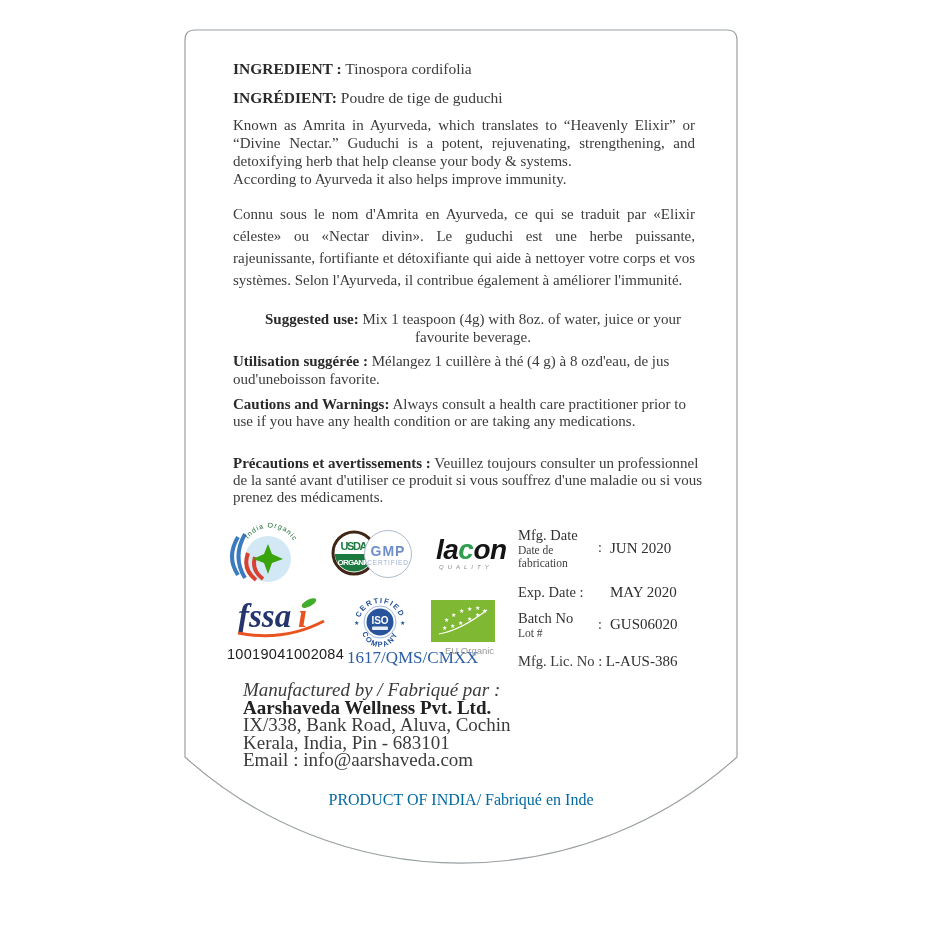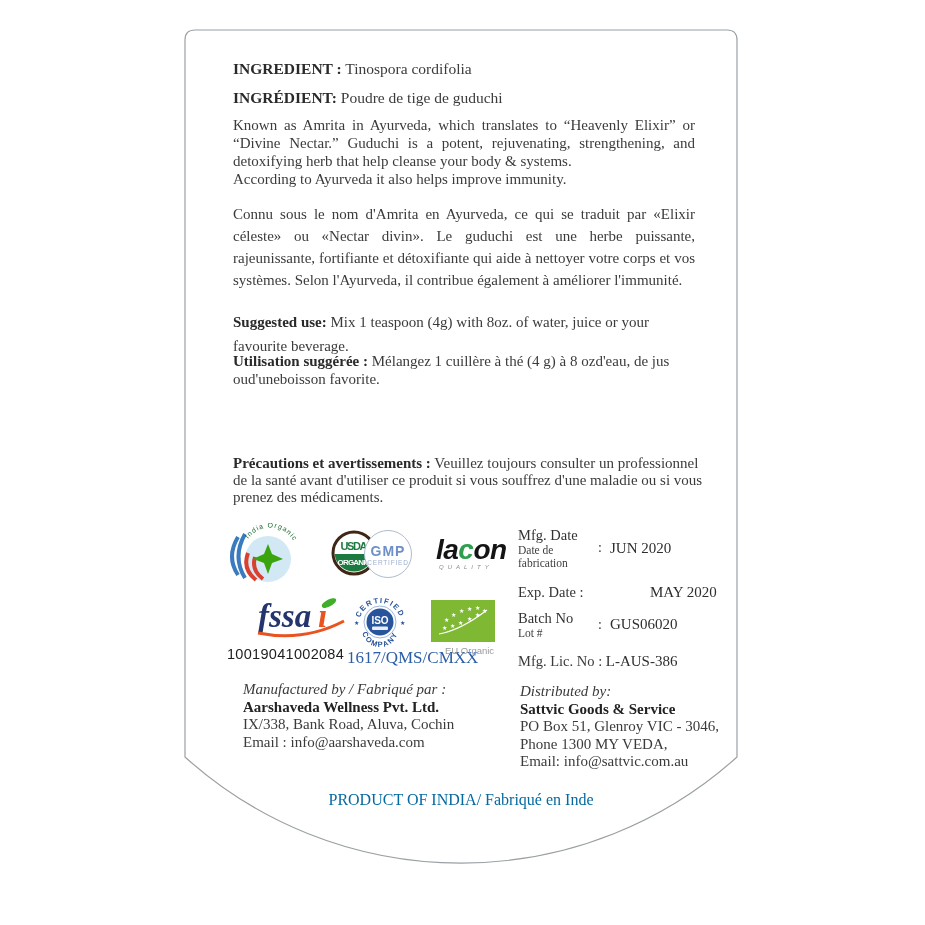--- a/index.html
+++ b/index.html
@@ -7,21 +7,21 @@
          font-family:"Liberation Serif", serif;color:#3b3b3b;}
   .abs{position:absolute;}
   .outline-svg{position:absolute;left:0;top:0;}
   b{color:#2a2a2a;}
   
   #ing-en{left:233px;top:60px;font-size:15.5px;}
   #ing-fr{left:233px;top:89px;font-size:15.5px;}
   #desc-en{left:233px;top:116px;width:462px;font-size:15px;line-height:18px;
            text-align:justify;white-space:pre-line;}
   #desc-fr{left:233px;top:203px;width:462px;font-size:15px;line-height:22px;text-align:justify;}
-  #use-en{left:233px;top:310px;width:466px;font-size:15px;line-height:24px;}
+  #use-en{left:240px;top:310px;width:466px;font-size:15px;line-height:18px;text-align:center;}
   #use-fr{left:233px;top:352px;width:466px;font-size:15px;line-height:18px;}
   #caut-en{left:233px;top:396px;width:474px;font-size:15px;line-height:16.5px;}
   #caut-fr{left:233px;top:455px;width:474px;font-size:15px;line-height:17px;}
   
   #logo-india{left:222px;top:523px;}
   #logo-usda{left:303px;top:530px;margin-left:28px;}
   #logo-gmp{left:364px;top:530px;width:46px;height:46px;border:1.5px solid #aebccf;border-radius:50%;
             display:flex;flex-direction:column;align-items:center;justify-content:center;
             font-family:"Liberation Sans",sans-serif;background:#fff;}
   #logo-gmp .gmp{font-size:14px;font-weight:bold;color:#6e8fc9;letter-spacing:1px;}
@@ -31,37 +31,37 @@
   #logo-lacon .word .green{color:#2f9e4f;}
   #logo-lacon .sub{font-size:6px;color:#8a8a8a;letter-spacing:4px;margin-top:1px;padding-left:3px;}
   
   .field{position:absolute;display:flex;align-items:center;}
   .f-labels{width:72px;}
   .f-big{font-size:14.5px;color:#333;}
   .f-small{font-size:11.5px;line-height:12.5px;color:#3d3d3d;}
   .f-colon{width:20px;text-align:center;font-size:14px;}
   .f-value{font-size:15px;color:#2e2e2e;}
   #f-mfg{left:518px;top:527px;}
-  #f-exp{left:518px;top:584px;gap:40px;}
+  #f-exp{left:518px;top:584px;}
   #f-exp .f-labels{width:92px;}
   #f-batch{left:518px;top:610px;}
   #f-lic{left:518px;top:653px;font-size:14.5px;}
   #f-lic .f-value{display:inline;}
   
-  #logo-fssai{left:236px;top:596px;margin-left:20px;}
+  #logo-fssai{left:236px;top:596px;}
   #fssai-number{left:227px;top:646px;font-family:"Liberation Sans",sans-serif;
                 font-size:14.5px;color:#1d1d1d;letter-spacing:0.3px;}
   #logo-iso{left:351px;top:593px;}
   #iso-code{left:347px;top:648px;font-family:Liberation Serif, serif;
             font-size:17px;color:#2b5ea7;}
   #logo-eu{left:431px;top:600px;}
   #eu-caption{left:445px;top:645px;font-family:"Liberation Sans",sans-serif;
               font-size:9.5px;color:#9a9a9a;}
   
-  #mfr-block{left:243px;top:681px;font-size:15px;line-height:17.5px;}
+  #mfr-block{left:243px;top:681px;font-size:19px;line-height:17.5px;}
   #mfr-block .title{font-style:italic;}
   #mfr-block .name{font-weight:bold;color:#222;}
   #dist-block{left:520px;top:683px;font-size:15px;line-height:17.5px;}
   #dist-block .title{font-style:italic;}
   #dist-block .name{font-weight:bold;color:#222;}
   #footer-line{left:185px;top:791px;width:552px;text-align:center;font-size:16px;color:#0369a1;}
 </style>
 </head>
 <body>
 
@@ -84,20 +84,23 @@
 According to Ayurveda it also helps improve immunity.</div>
   <div class="abs" id="desc-fr">Connu sous le nom d'Amrita en Ayurveda, ce qui se traduit par «Elixir céleste» ou «Nectar divin». Le guduchi est une herbe puissante, rajeunissante, fortifiante et détoxifiante qui aide à nettoyer votre corps et vos systèmes. Selon l'Ayurveda, il contribue également à améliorer l'immunité.</div>
 
   <div class="abs" id="use-en">
     <b>Suggested use:</b><span>  Mix 1 teaspoon (4g) with 8oz. of water, juice or your favourite beverage.</span>
   </div>
   <div class="abs" id="use-fr">
     <b>Utilisation suggérée :</b><span> Mélangez 1 cuillère à thé (4 g) à 8 ozd'eau, de jus oud'uneboisson favorite.</span>
   </div>
 
+  <div class="abs" id="caut-en">
+    <b>Cautions and Warnings:</b><span> Always consult a health care practitioner prior to use if you have any health condition or are taking any medications.</span>
+  </div>
   <div class="abs" id="caut-fr">
     <b>Précautions et avertissements :</b><span> Veuillez toujours consulter un professionnel de la santé avant d'utiliser ce produit si vous souffrez d'une maladie ou si vous prenez des médicaments.</span>
   </div>
 
   <div class="abs" id="logo-india">
     <svg viewBox="0 0 78 64" width="78" height="64">
       <defs>
           <path id="ioArc" d="M 26 16 A 27 27 0 0 1 73 42" fill="none"></path>
         </defs>
       <circle cx="46" cy="36" r="23" fill="#d2e9f5"></circle>
@@ -210,26 +213,20 @@
           <text x="51" y="13">★</text>
       </g>
     </svg>
   </div>
   <div class="abs" id="eu-caption">EU Organic</div>
 
   <div class="abs" id="mfr-block">
     <div class="title">Manufactured by / Fabriqué par :</div>
     <div class="name">Aarshaveda Wellness Pvt. Ltd.</div>
     <div>IX/338, Bank Road, Aluva, Cochin</div>
+    <div>Kerala, India, Pin - 683101</div>
     <div>Email : info@aarshaveda.com</div>
   </div>
 
-  <div class="abs" id="dist-block">
-    <div class="title">Distributed by:</div>
-    <div class="name">Sattvic Goods &amp; Service</div>
-    <div>PO Box 51, Glenroy VIC - 3046,</div>
-    <div>Phone 1300 MY VEDA,</div>
-    <div>Email: info@sattvic.com.au</div>
-  </div>
 
   <div class="abs" id="footer-line">PRODUCT OF INDIA/ Fabriqué en Inde</div>
 
 </div>
 
 </body></html>

